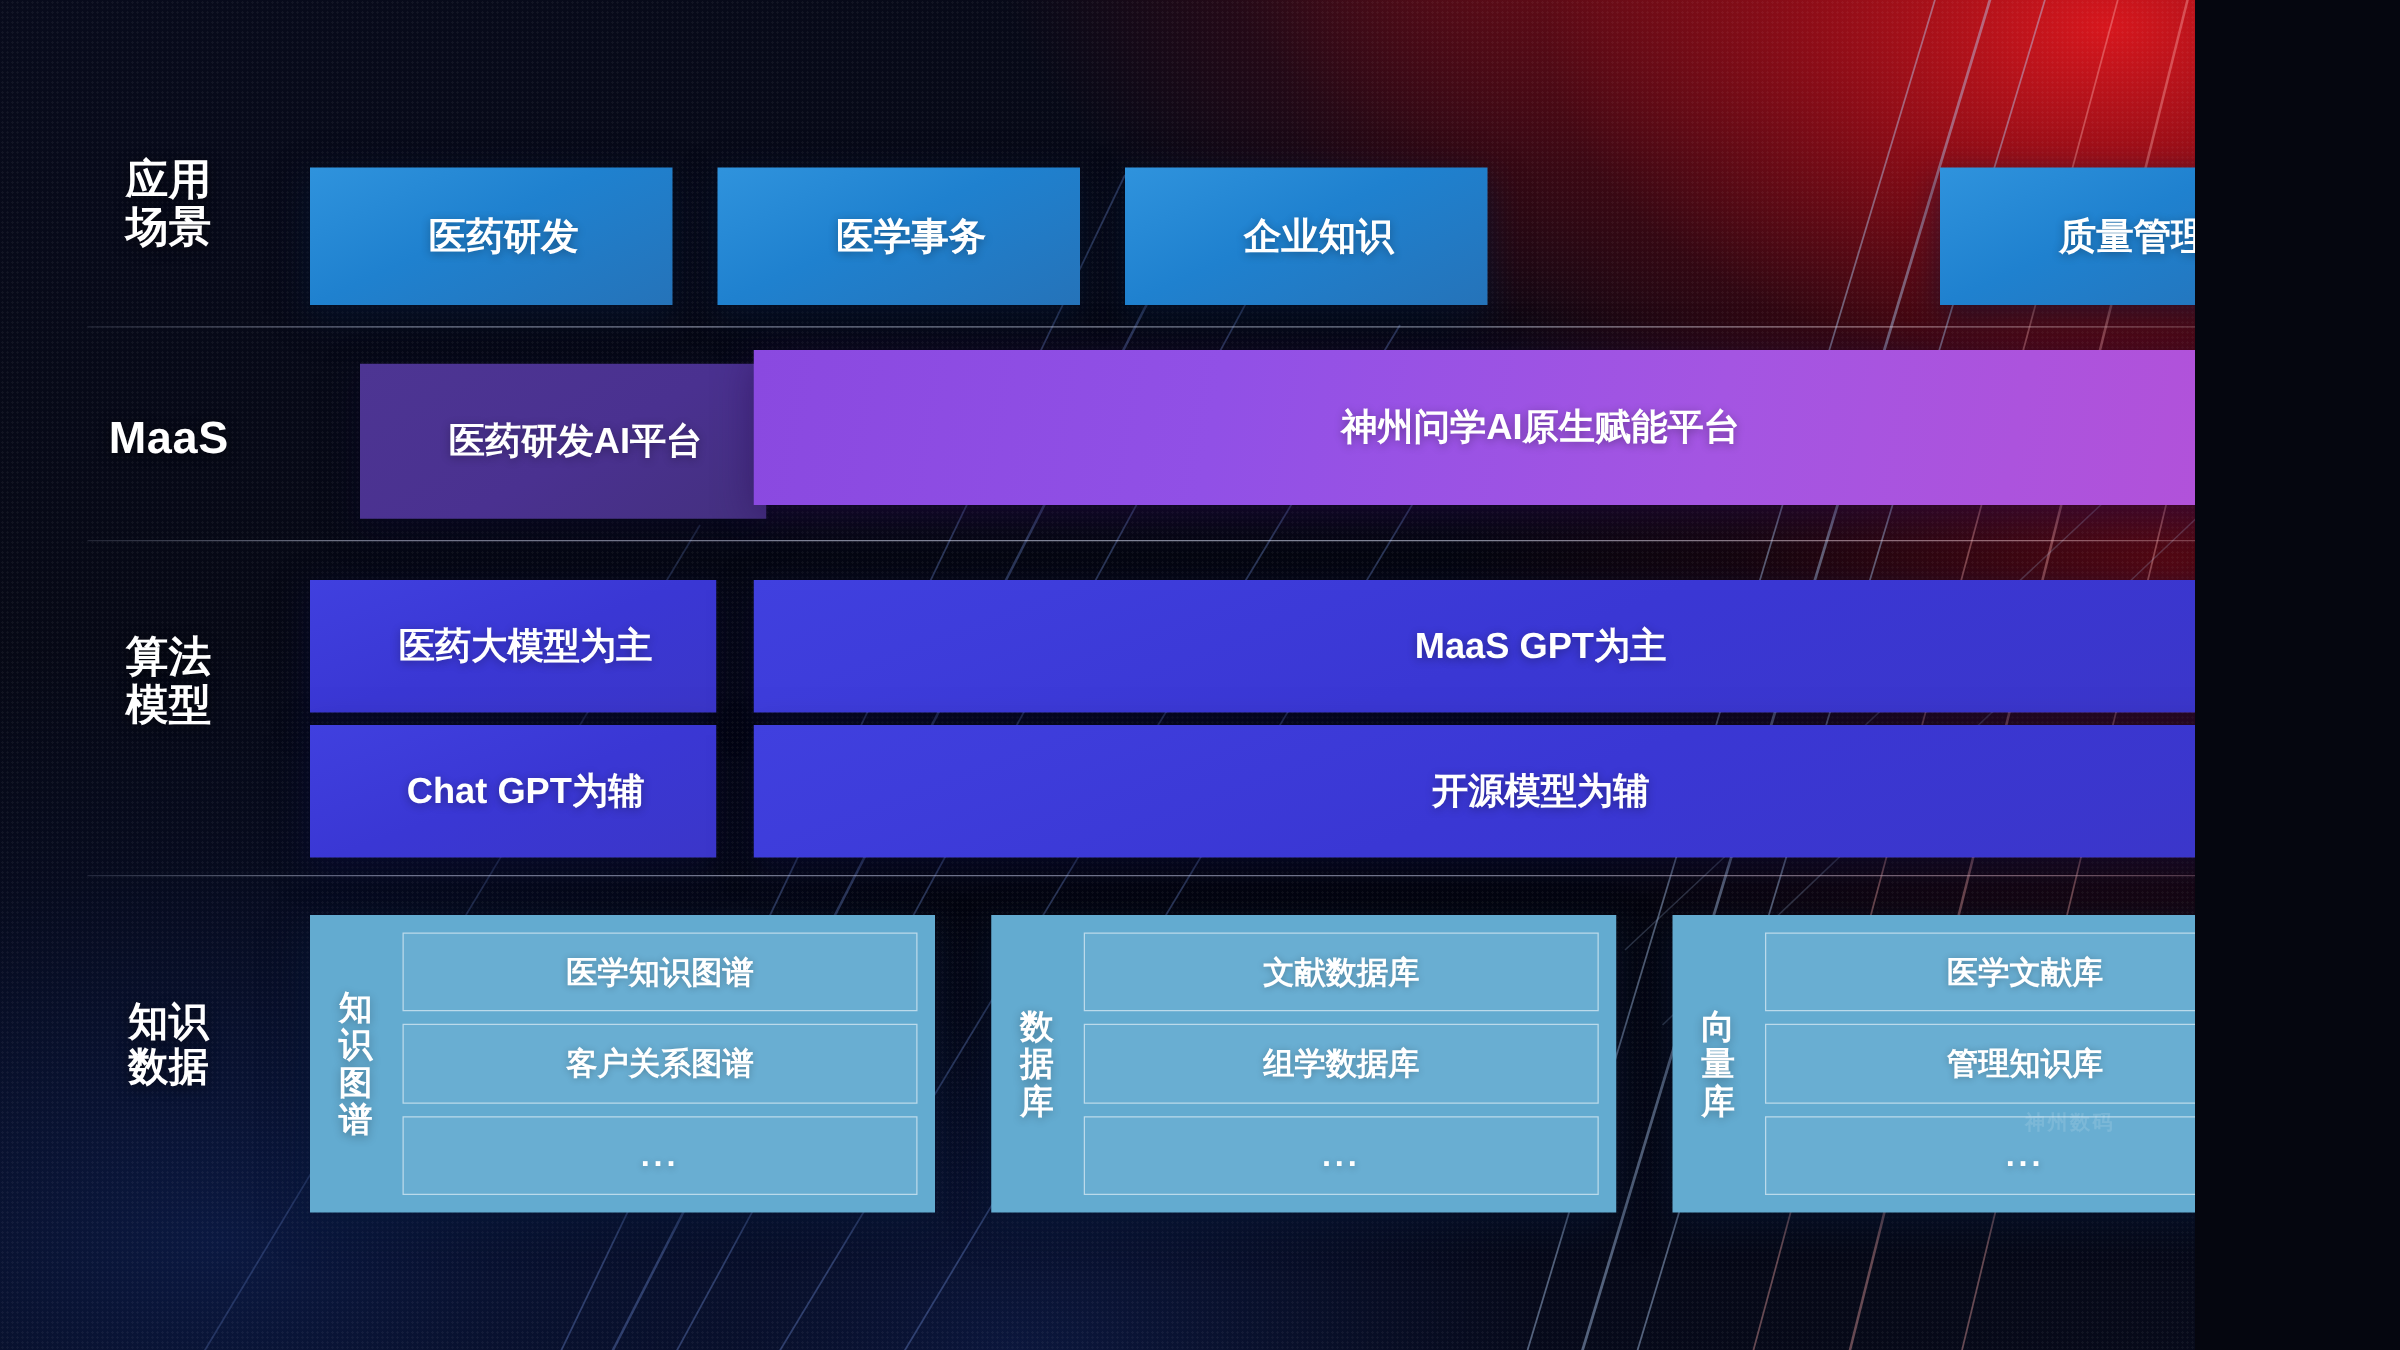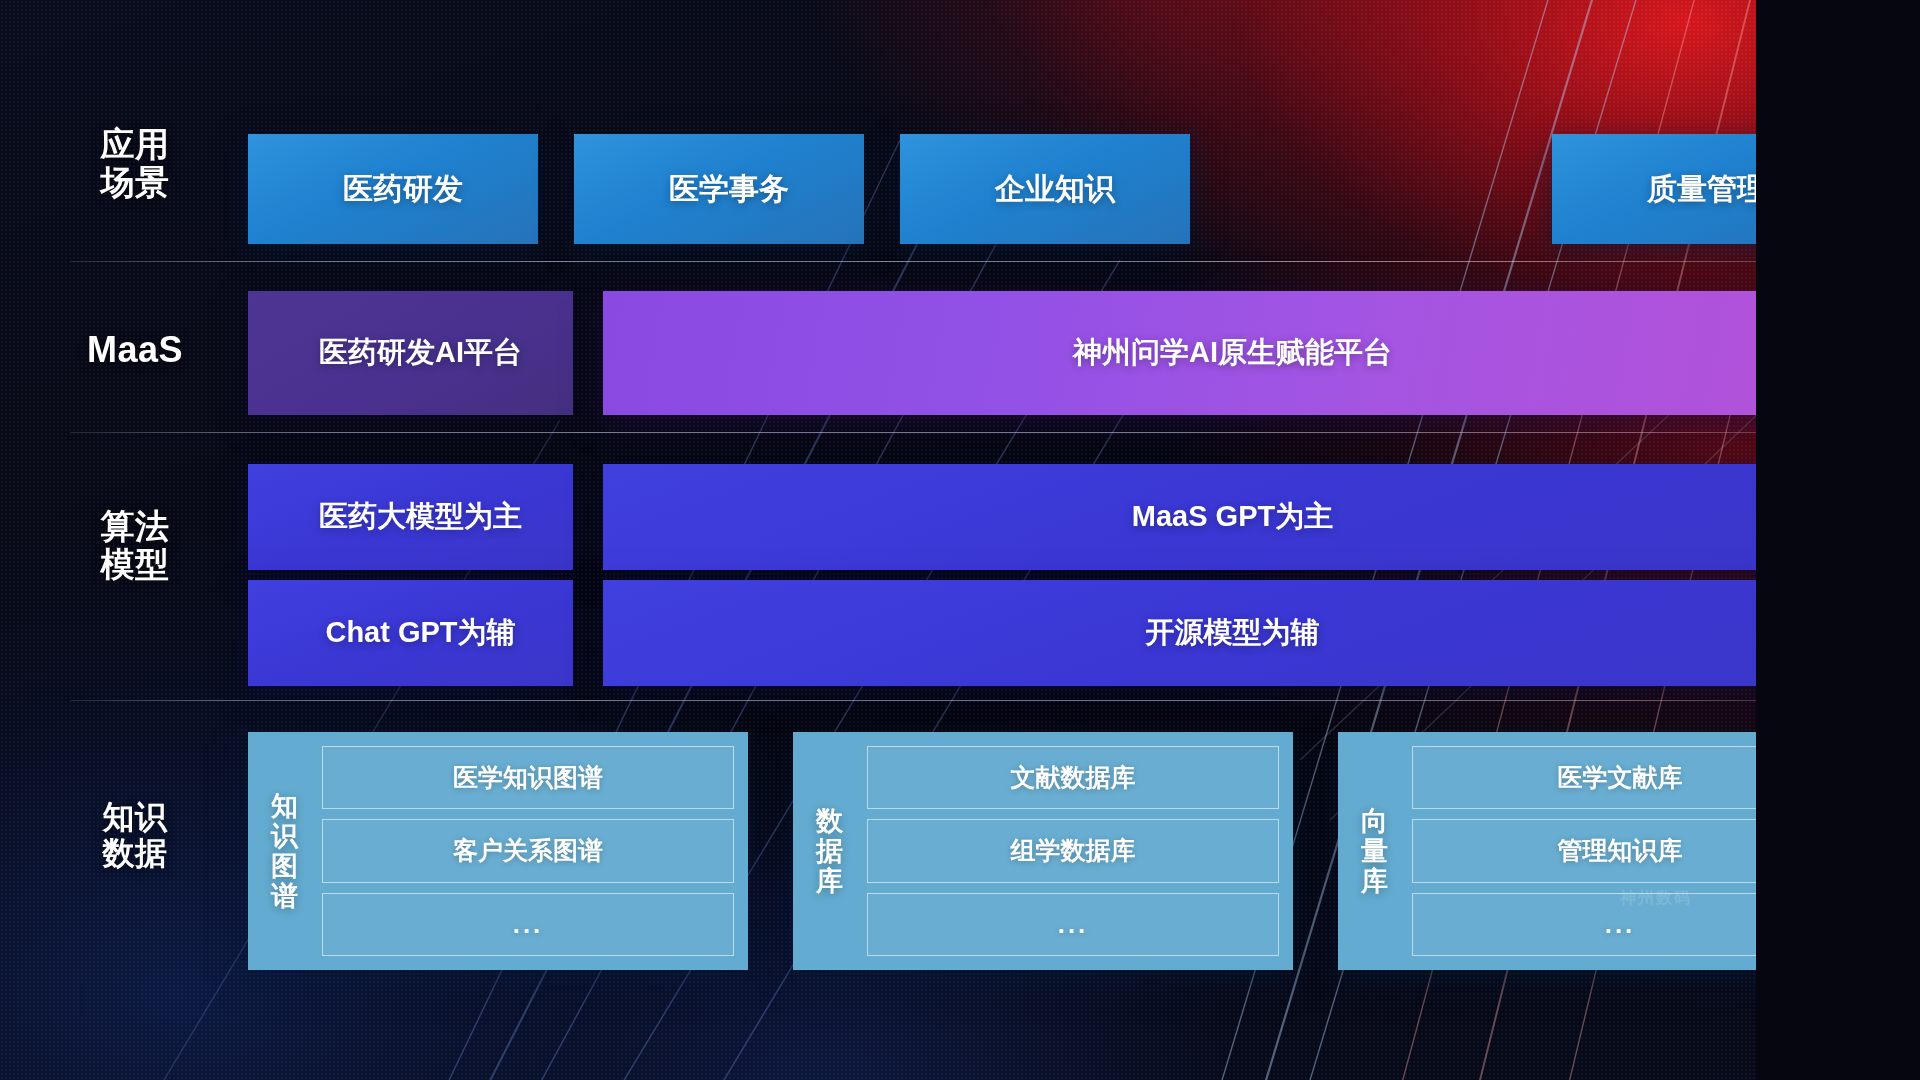--- a/index.html
+++ b/index.html
@@ -85,20 +85,21 @@
     background: linear-gradient(155deg, #2f93dd 0%, #1f81cf 45%, #2573b9 100%);
     font-size: 30px;
     box-shadow: 0 8px 26px rgba(4,24,56,.55);
   }
 
   
   .maas-left {
     background: linear-gradient(150deg, #4d3593 0%, #4a3190 55%, #44307f 100%);
     font-size: 29px;
     box-shadow: 0 8px 26px rgba(10,6,40,.55);
+    margin-left: 40px;
   }
   .maas-right {
     background: linear-gradient(100deg, #8a49e0 0%, #9150e6 30%, #a455e2 62%, #b451d8 100%);
     font-size: 29px;
     box-shadow: 0 8px 30px rgba(40,10,80,.5);
   }
 
   
   .algo {
     background: linear-gradient(160deg, #4040df 0%, #3a37d4 50%, #3b36c9 100%);
@@ -241,21 +242,21 @@
     <div class="box app-tile" style="left:574px; top:134px; width:290px; height:110px;">
       <span>医学事务</span>
     </div>
     <div class="box app-tile" style="left:1552px; top:134px; width:290px; height:110px;">
       <span>质量管理</span>
     </div>
 
     <div class="box maas-left" style="left:248px; top:291px; width:325px; height:124px;">
       <span>医药研发AI平台</span>
     </div>
-    <div class="box maas-right" style="left:603px; top:291px; width:1239px; height:124px;">
+    <div class="box maas-right" style="left:603px; top:280px; width:1239px; height:124px;">
       <span>神州问学AI原生赋能平台</span>
     </div>
 
     <div class="box algo" style="left:248px; top:464px; width:325px; height:106px;">
       <span>医药大模型为主</span>
     </div>
     <div class="box algo" style="left:603px; top:464px; width:1239px; height:106px;">
       <span>MaaS GPT为主</span>
     </div>
     <div class="box algo" style="left:248px; top:580px; width:325px; height:106px;">

